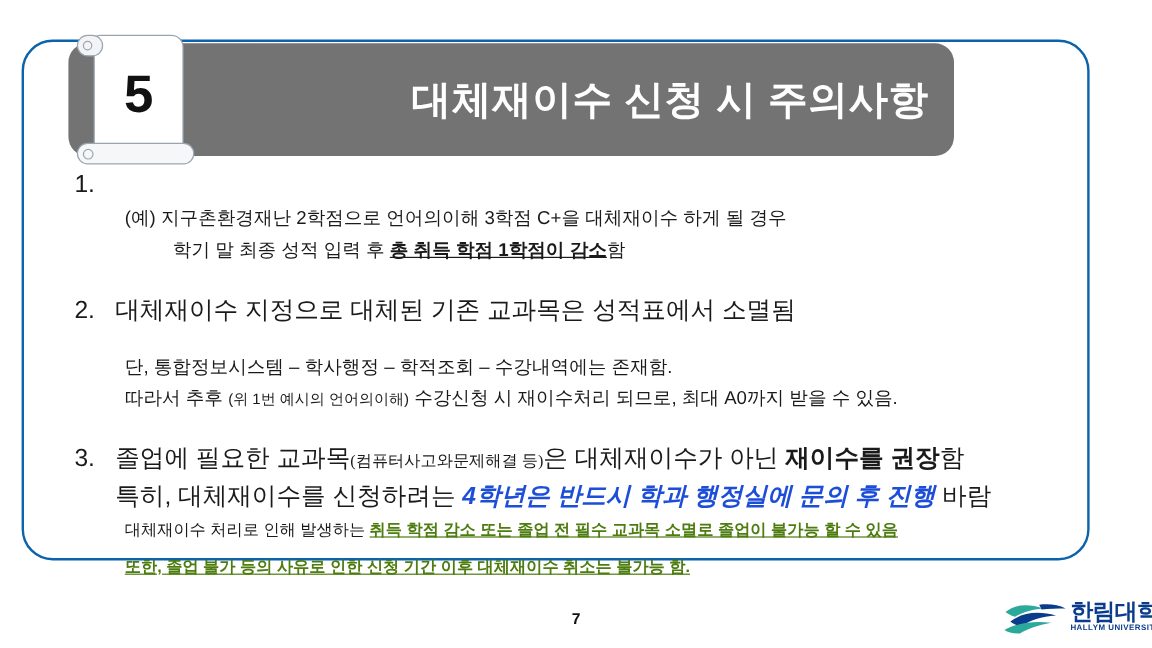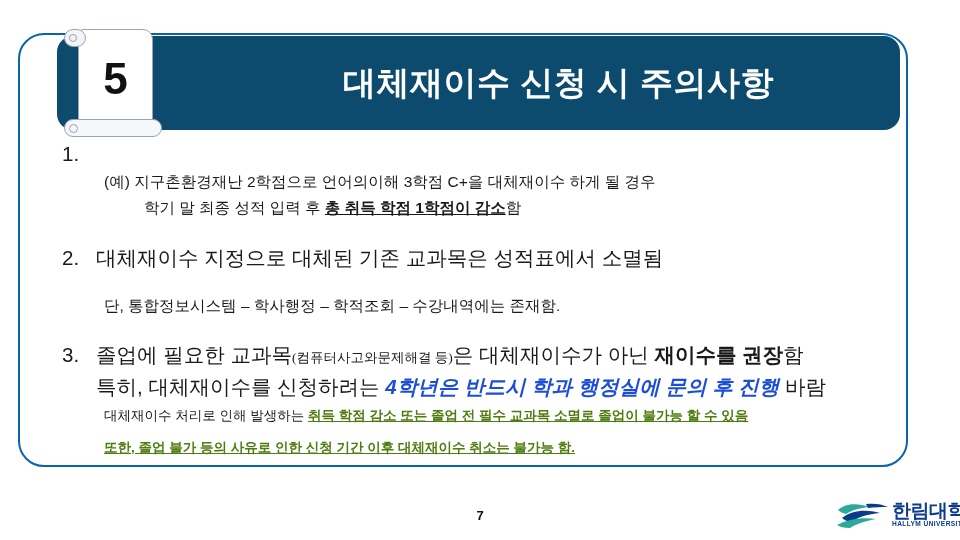--- a/index.html
+++ b/index.html
@@ -32,23 +32,23 @@
     border: 2.2px solid #0B63AC;
     border-radius: 26px;
     box-sizing: border-box;
   }
 
   
   #header-banner {
     position: absolute;
     left: 57px;
     top: 36px;
-    width: 843px;
+    width: 738px;
     height: 94px;
-    background: #0c4a6e;
+    background: #737373;
     border-radius: 16px;
     box-sizing: border-box;
   }
   #header-title {
     position: absolute;
     left: 160px;
     top: 0;
     width: 683px;
     height: 94px;
     display: flex;
@@ -254,20 +254,23 @@
         <span>학기 말 최종 성적 입력 후 </span><span class="b u">총 취득 학점 1학점이 감소</span><span>함</span>
       </div>
     </div>
 
     <div class="item" style="margin-top:25px;">
       <div class="item-head">
         <span class="item-num">2.</span>
         <span>대체재이수 지정으로 대체된 기존 교과목은 성적표에서 소멸됨</span>
       </div>
       <div class="sub indent1" style="margin-top:24px;">단, 통합정보시스템 – 학사행정 – 학적조회 – 수강내역에는 존재함.</div>
+      <div class="sub indent1" style="margin-top:5px;">
+        <span>따라서 추후 </span><span class="tiny">(위 1번 예시의 언어의이해)</span><span> 수강신청 시 재이수처리 되므로, 최대 A0까지 받을 수 있음.</span>
+      </div>
     </div>
 
     <div class="item" style="margin-top:24px;">
       <div class="item-head">
         <span class="item-num">3.</span>
         <span><span>졸업에 필요한 교과목</span><span class="small-paren">(컴퓨터사고와문제해결 등)</span><span>은 대체재이수가 아닌 </span><span class="b">재이수를 권장</span><span>함</span></span>
       </div>
       <div class="item-head" style="margin-top:4px;">
         <span class="item-num"></span>
         <span><span>특히, 대체재이수를 신청하려는 </span><span class="red">4학년은 반드시 학과 행정실에 문의 후 진행</span><span> 바람</span></span>

